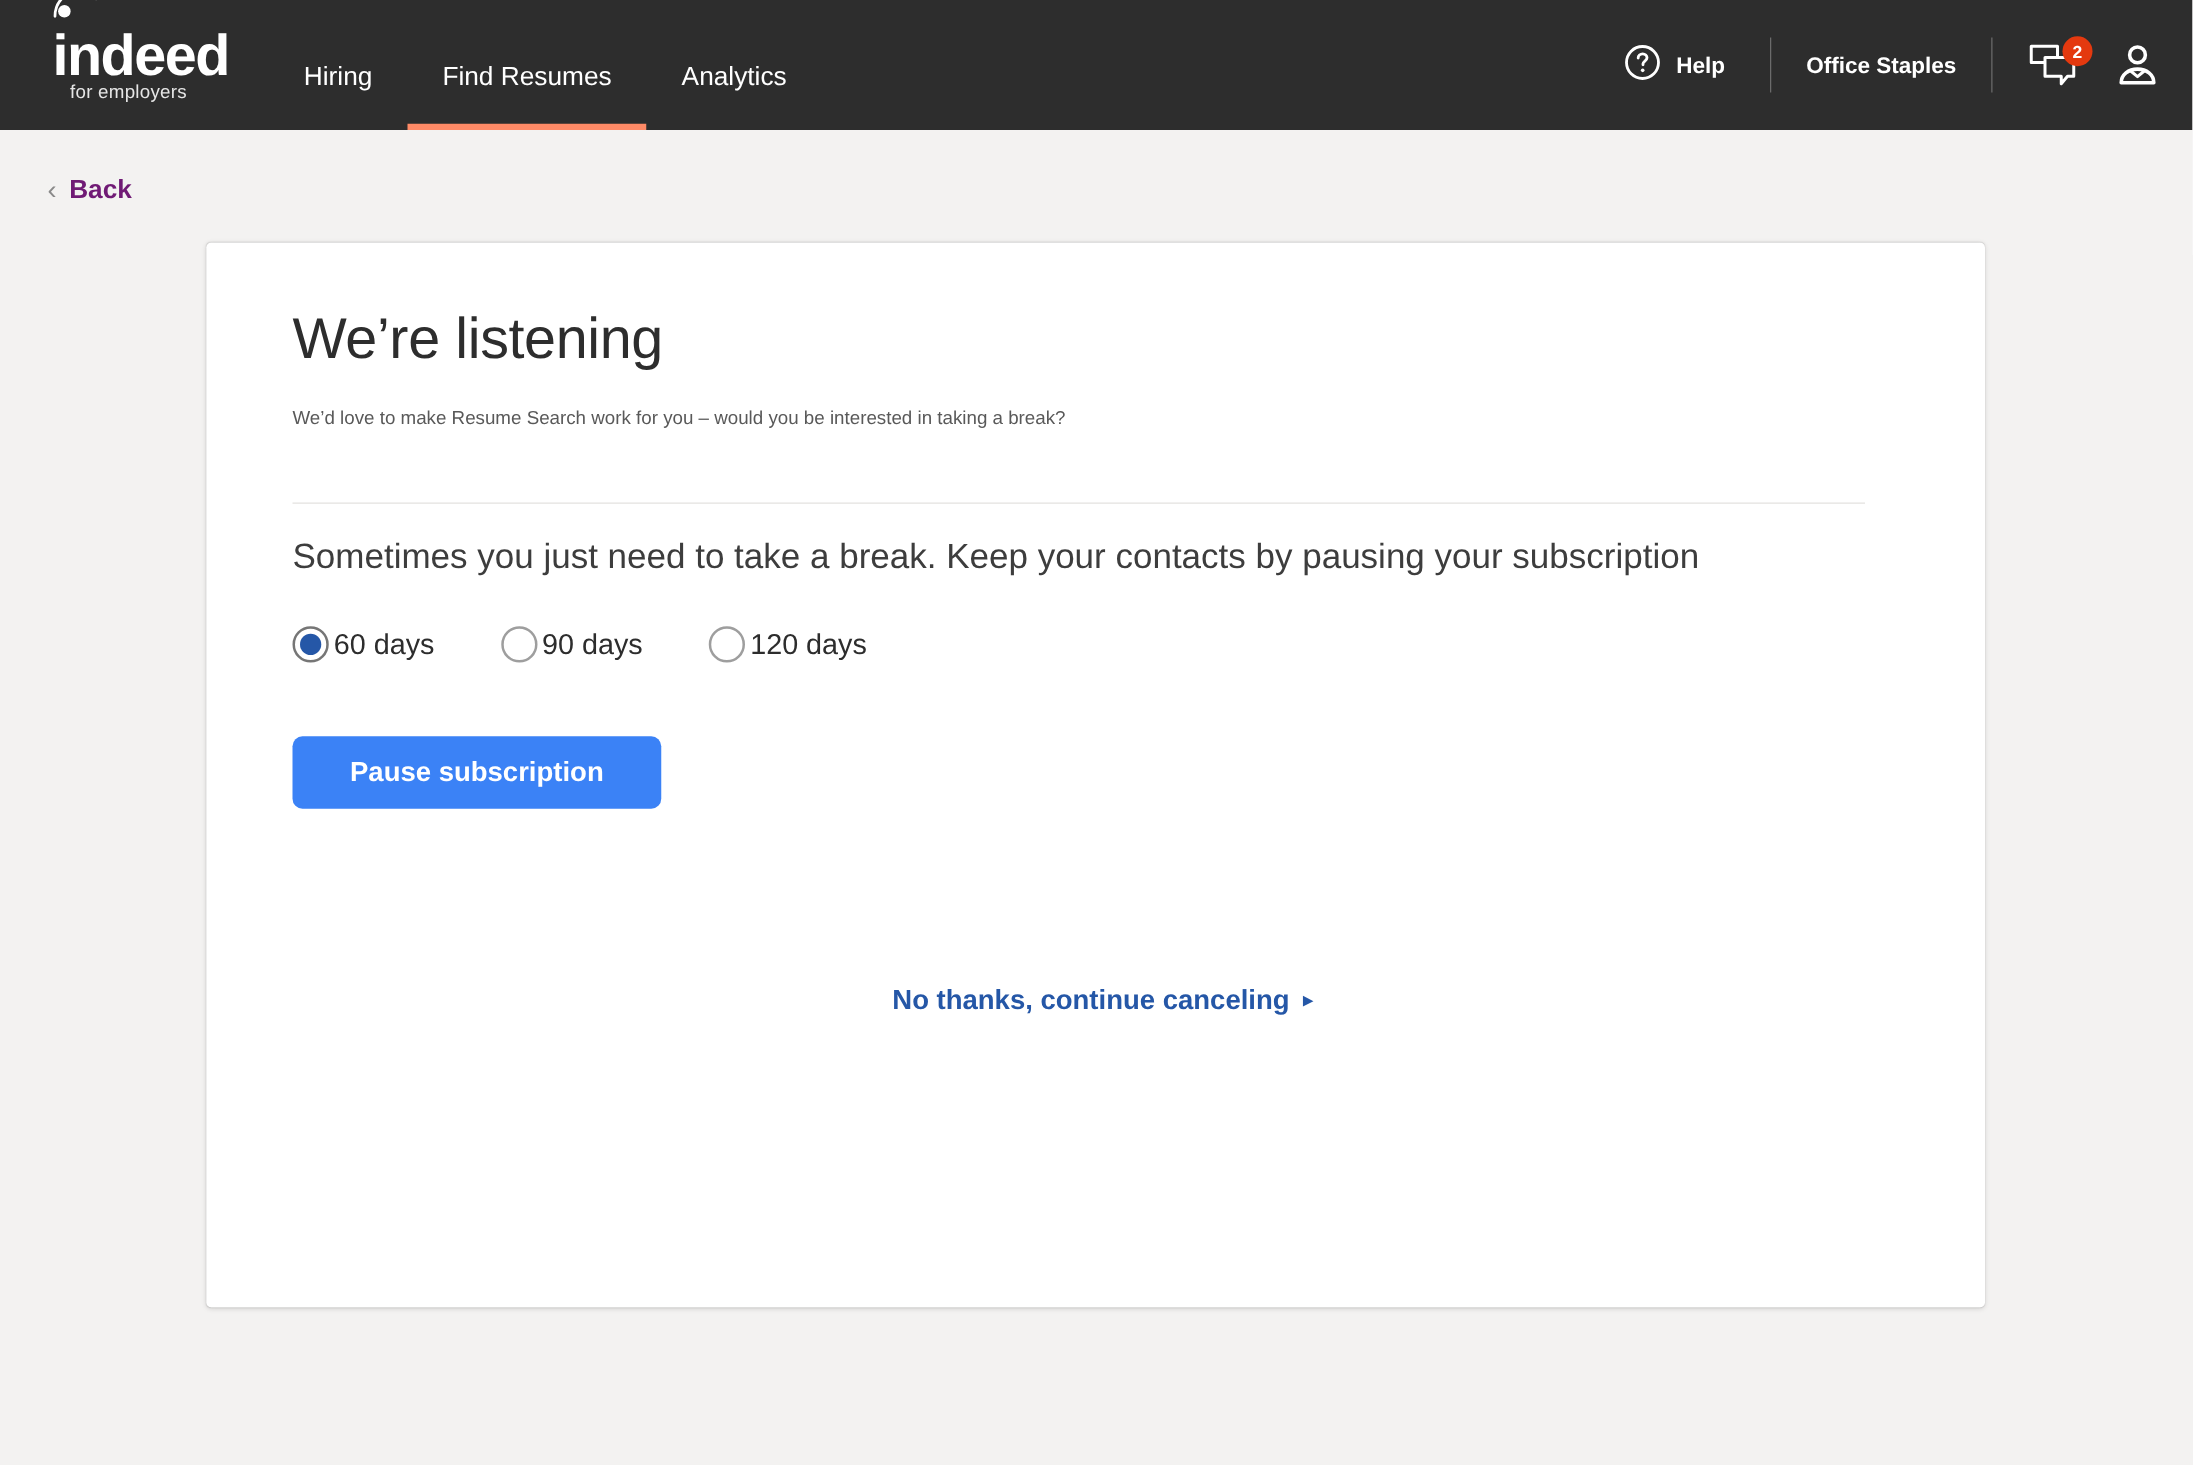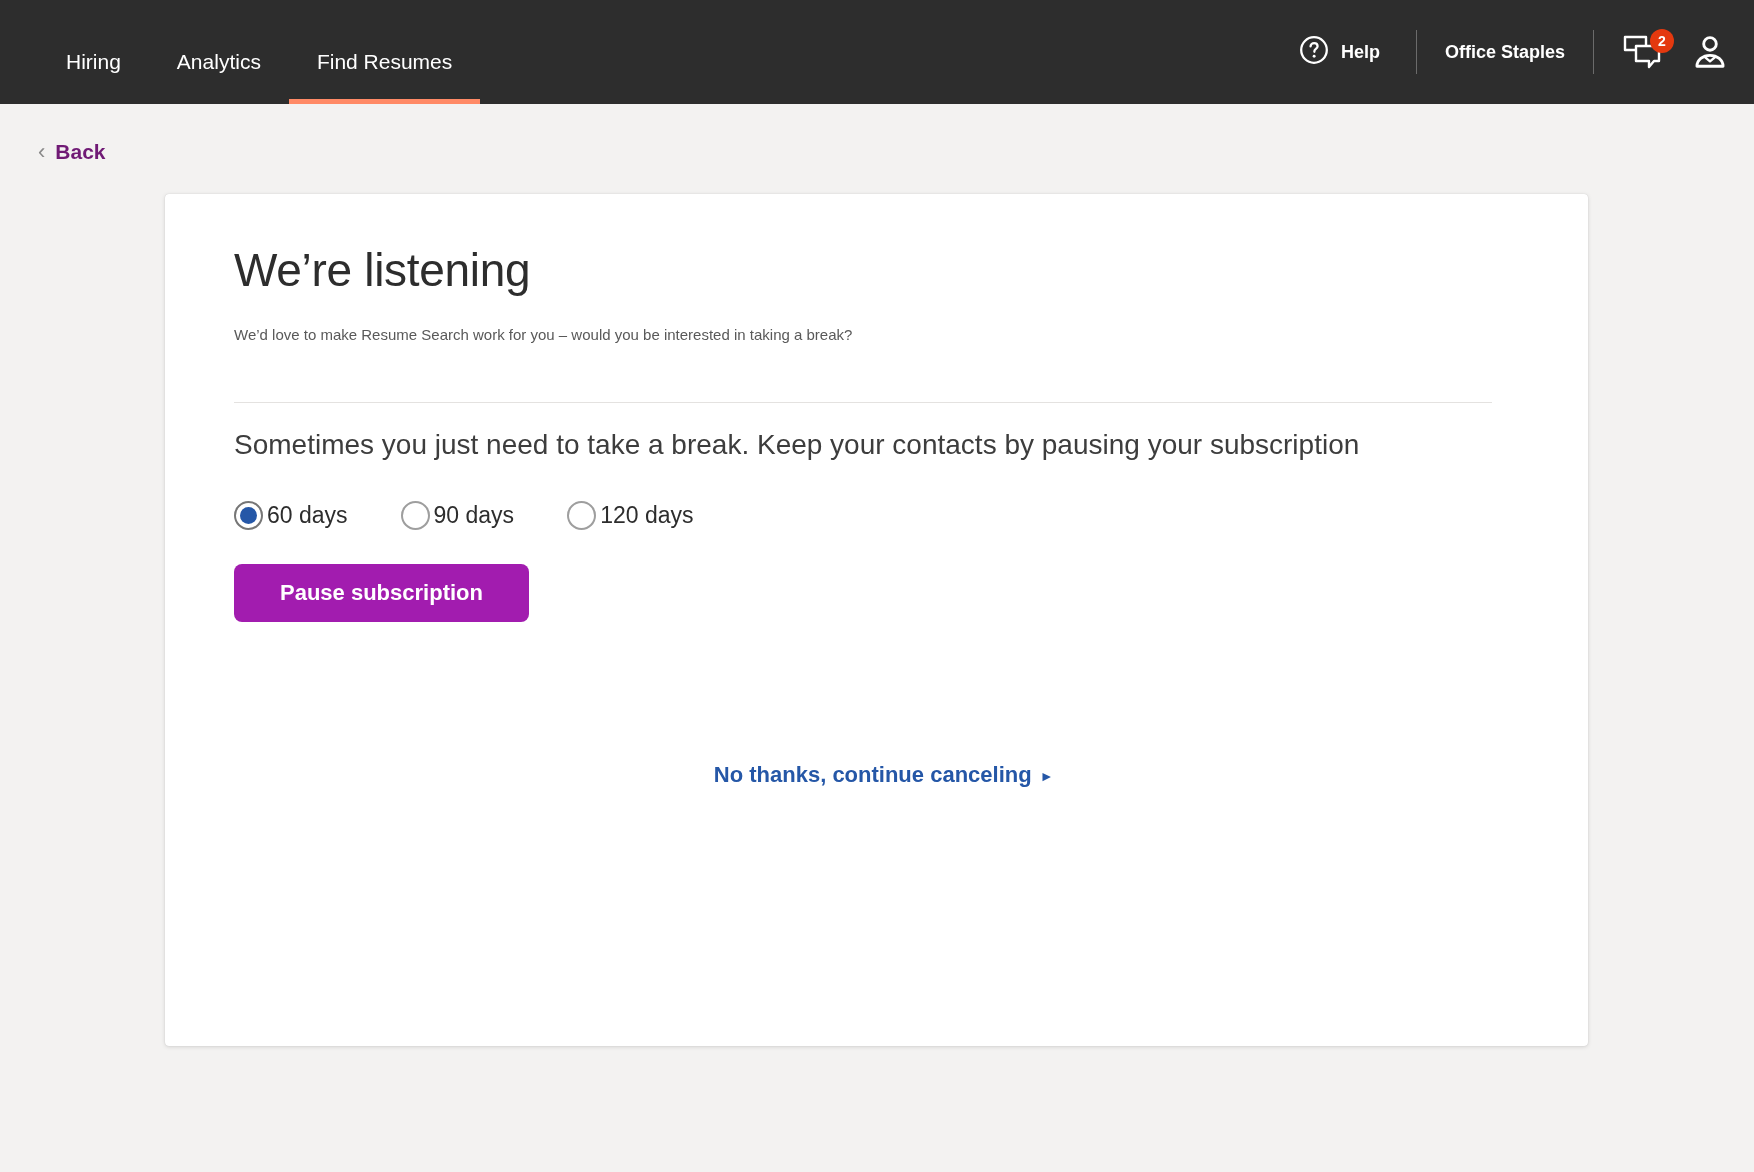--- a/index.html
+++ b/index.html
@@ -197,22 +197,22 @@
   .radio-opt.selected .radio-dot::after {
     content: "";
     width: 17px;
     height: 17px;
     border-radius: 50%;
     background: #2557a7;
   }
   .radio-label { font-size: 23px; color: #2d2d2d; }
 
   .pause-btn {
-    margin-top: 34px;
-    background: #a21caf;
+    margin-top: 59px;
+    background: #3b82f6;
     color: #ffffff;
     border: none;
     border-radius: 8px;
     font-size: 22px;
     font-weight: 700;
     font-family: "Liberation Sans", sans-serif;
     padding: 0 46px;
     height: 58px;
     cursor: pointer;
     display: inline-flex;
@@ -236,30 +236,40 @@
     text-decoration: none;
   }
   .cancel-chev { font-size: 15px; line-height: 1; }
 </style>
 </head>
 <body>
 
 <div class="navbar">
   <div class="nav-left">
 
+    <div class="logo-wrap">
+      <span class="logo-swoosh">
+        <svg width="36" height="24" viewBox="0 0 36 24">
+          <path d="M2 22 C2 8, 14 1, 24 1 C30 1, 34 4, 35 8" fill="none" stroke="#ffffff" stroke-width="2.2" stroke-linecap="round"></path>
+          <circle cx="9.5" cy="18" r="5" fill="#ffffff"></circle>
+        </svg>
+      </span>
+      <span class="logo-word">indeed</span>
+      <span class="logo-sub">for employers</span>
+    </div>
 
     <div class="nav-tabs">
       <div class="nav-tab">
         <span>Hiring</span>
       </div>
+      <div class="nav-tab active">
+        <span>Find Resumes</span>
+      </div>
       <div class="nav-tab">
         <span>Analytics</span>
-      </div>
-      <div class="nav-tab active">
-        <span>Find Resumes</span>
       </div>
     </div>
   </div>
 
   <div class="nav-right">
     <div class="help-item">
       <span>
         <svg width="32" height="32" viewBox="0 0 24 24">
           <circle cx="12" cy="12" r="9.6" fill="none" stroke="#ffffff" stroke-width="1.7"></circle>
           <path d="M9.4 9.3c0-1.5 1.2-2.5 2.7-2.5s2.6 1 2.6 2.4c0 1.9-2.4 2-2.4 3.6v.6" fill="none" stroke="#ffffff" stroke-width="1.7" stroke-linecap="round"></path>

